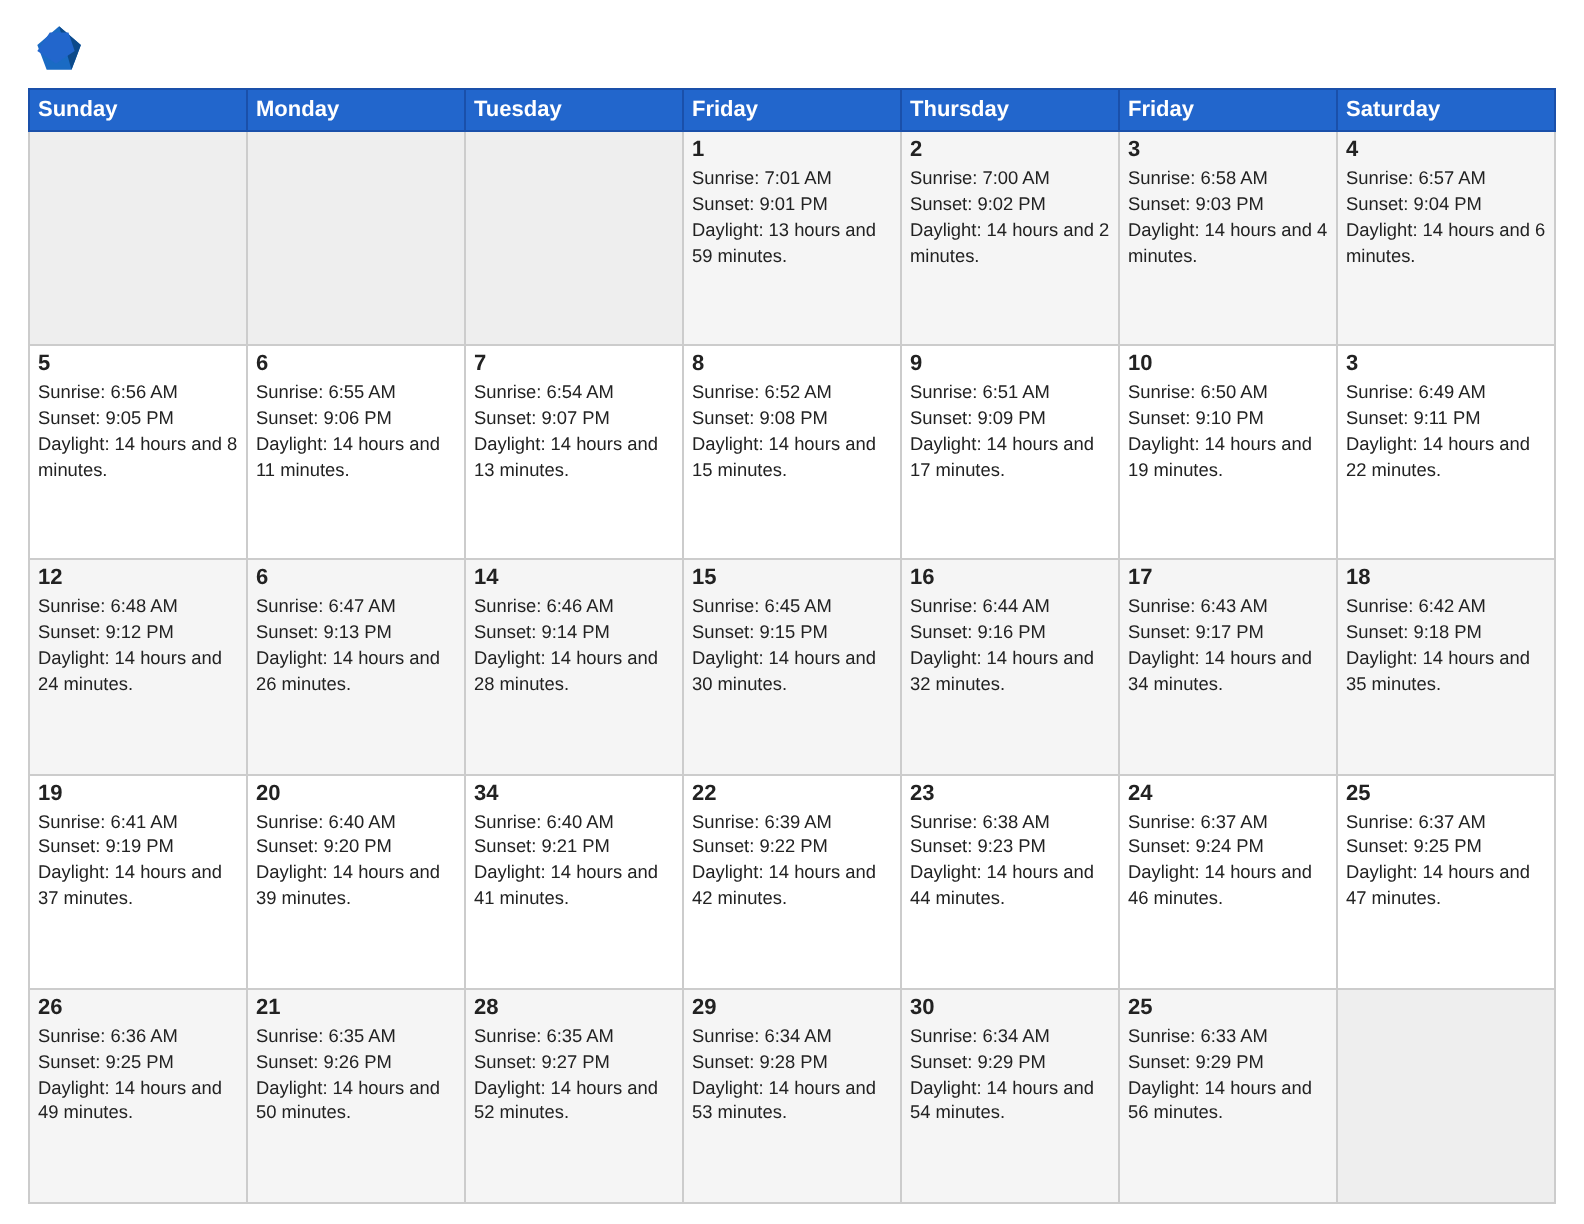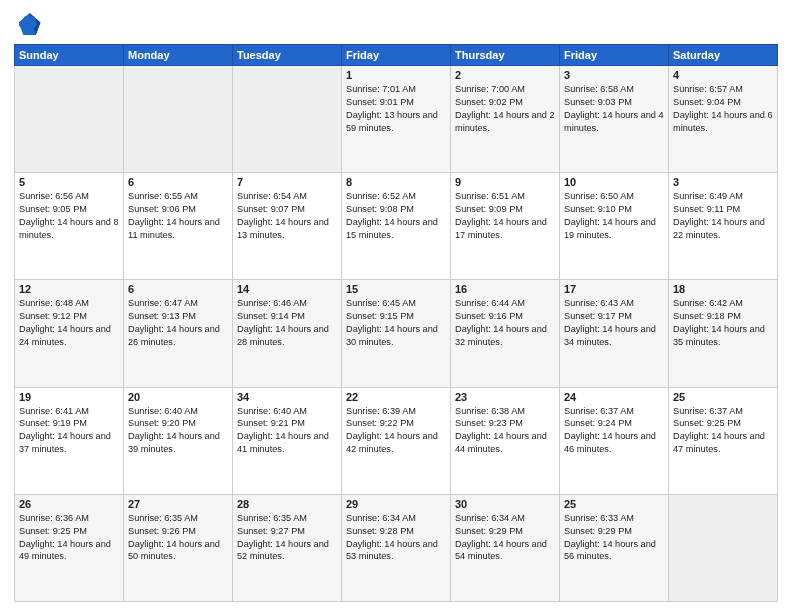--- a/index.html
+++ b/index.html
@@ -238,21 +238,21 @@
             <div class="day-num">25</div>
             <div class="day-info">Sunrise: 6:37 AM<br>Sunset: 9:25 PM<br>Daylight: 14 hours and 47 minutes.</div>
           </td>
         </tr>
         <tr>
           <td>
             <div class="day-num">26</div>
             <div class="day-info">Sunrise: 6:36 AM<br>Sunset: 9:25 PM<br>Daylight: 14 hours and 49 minutes.</div>
           </td>
           <td>
-            <div class="day-num">27</div>
+            <div class="day-num">21</div>
             <div class="day-info">Sunrise: 6:35 AM<br>Sunset: 9:26 PM<br>Daylight: 14 hours and 50 minutes.</div>
           </td>
           <td>
             <div class="day-num">28</div>
             <div class="day-info">Sunrise: 6:35 AM<br>Sunset: 9:27 PM<br>Daylight: 14 hours and 52 minutes.</div>
           </td>
           <td>
             <div class="day-num">29</div>
             <div class="day-info">Sunrise: 6:34 AM<br>Sunset: 9:28 PM<br>Daylight: 14 hours and 53 minutes.</div>
           </td>

